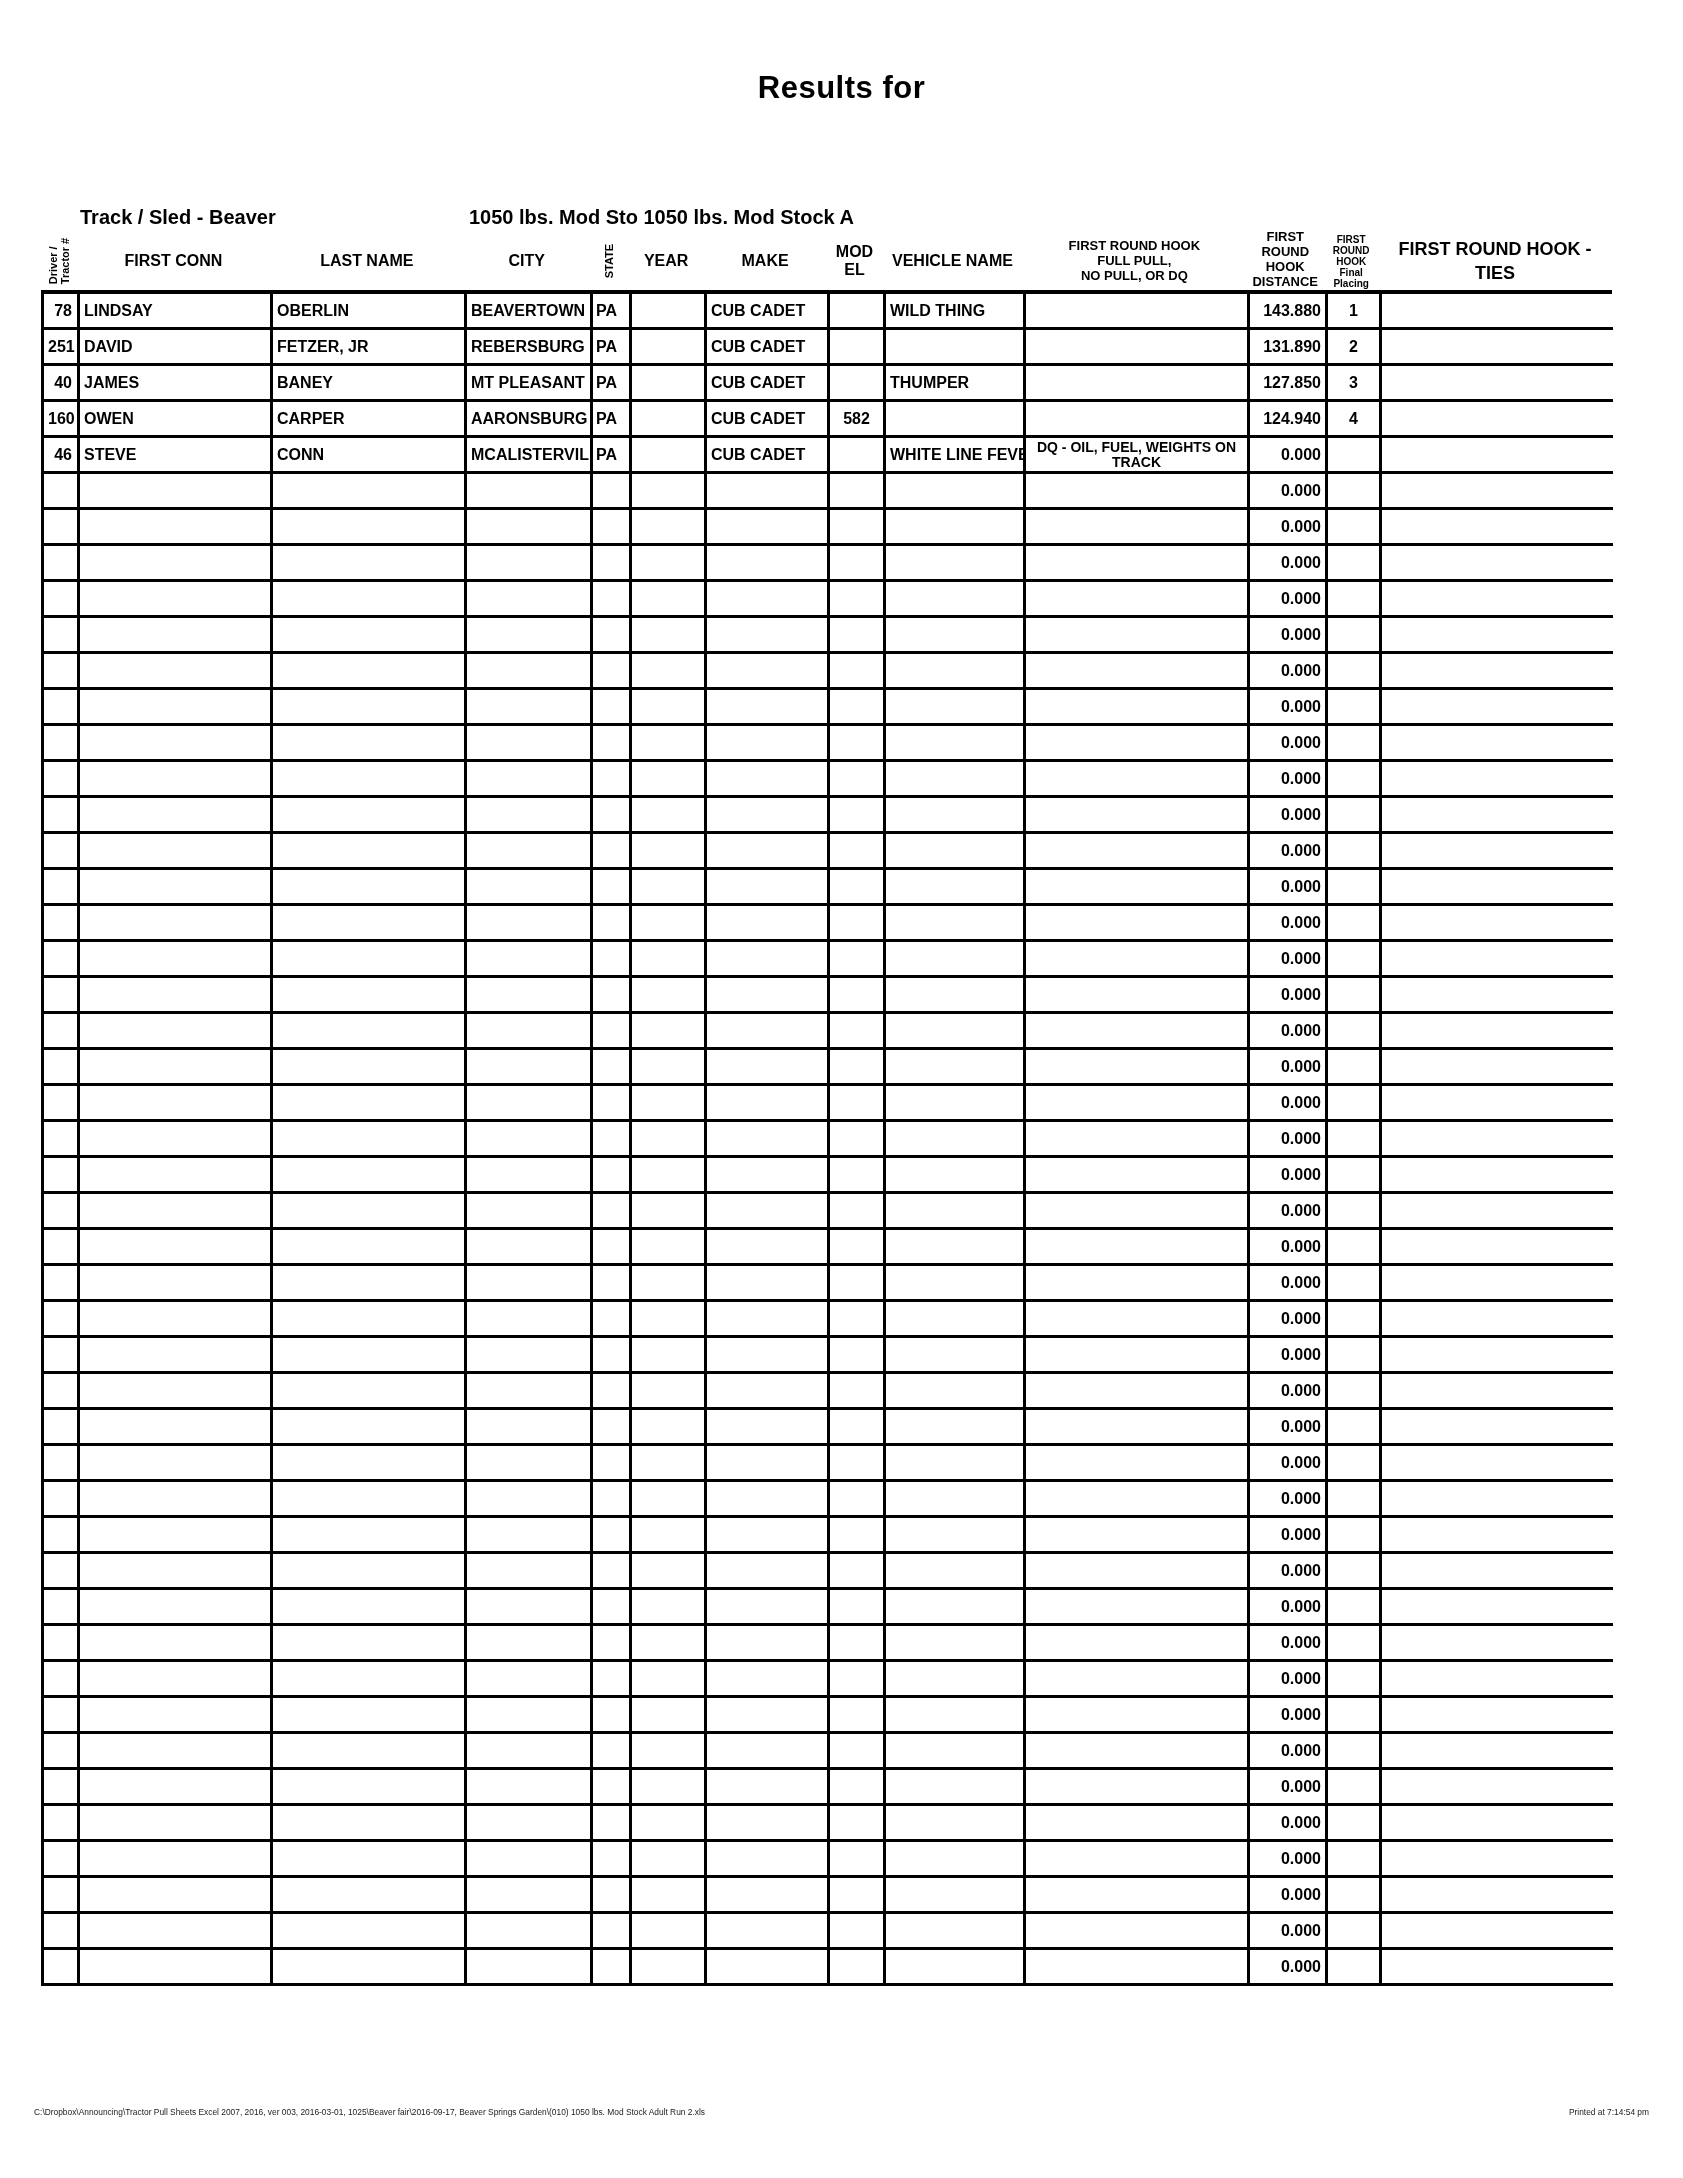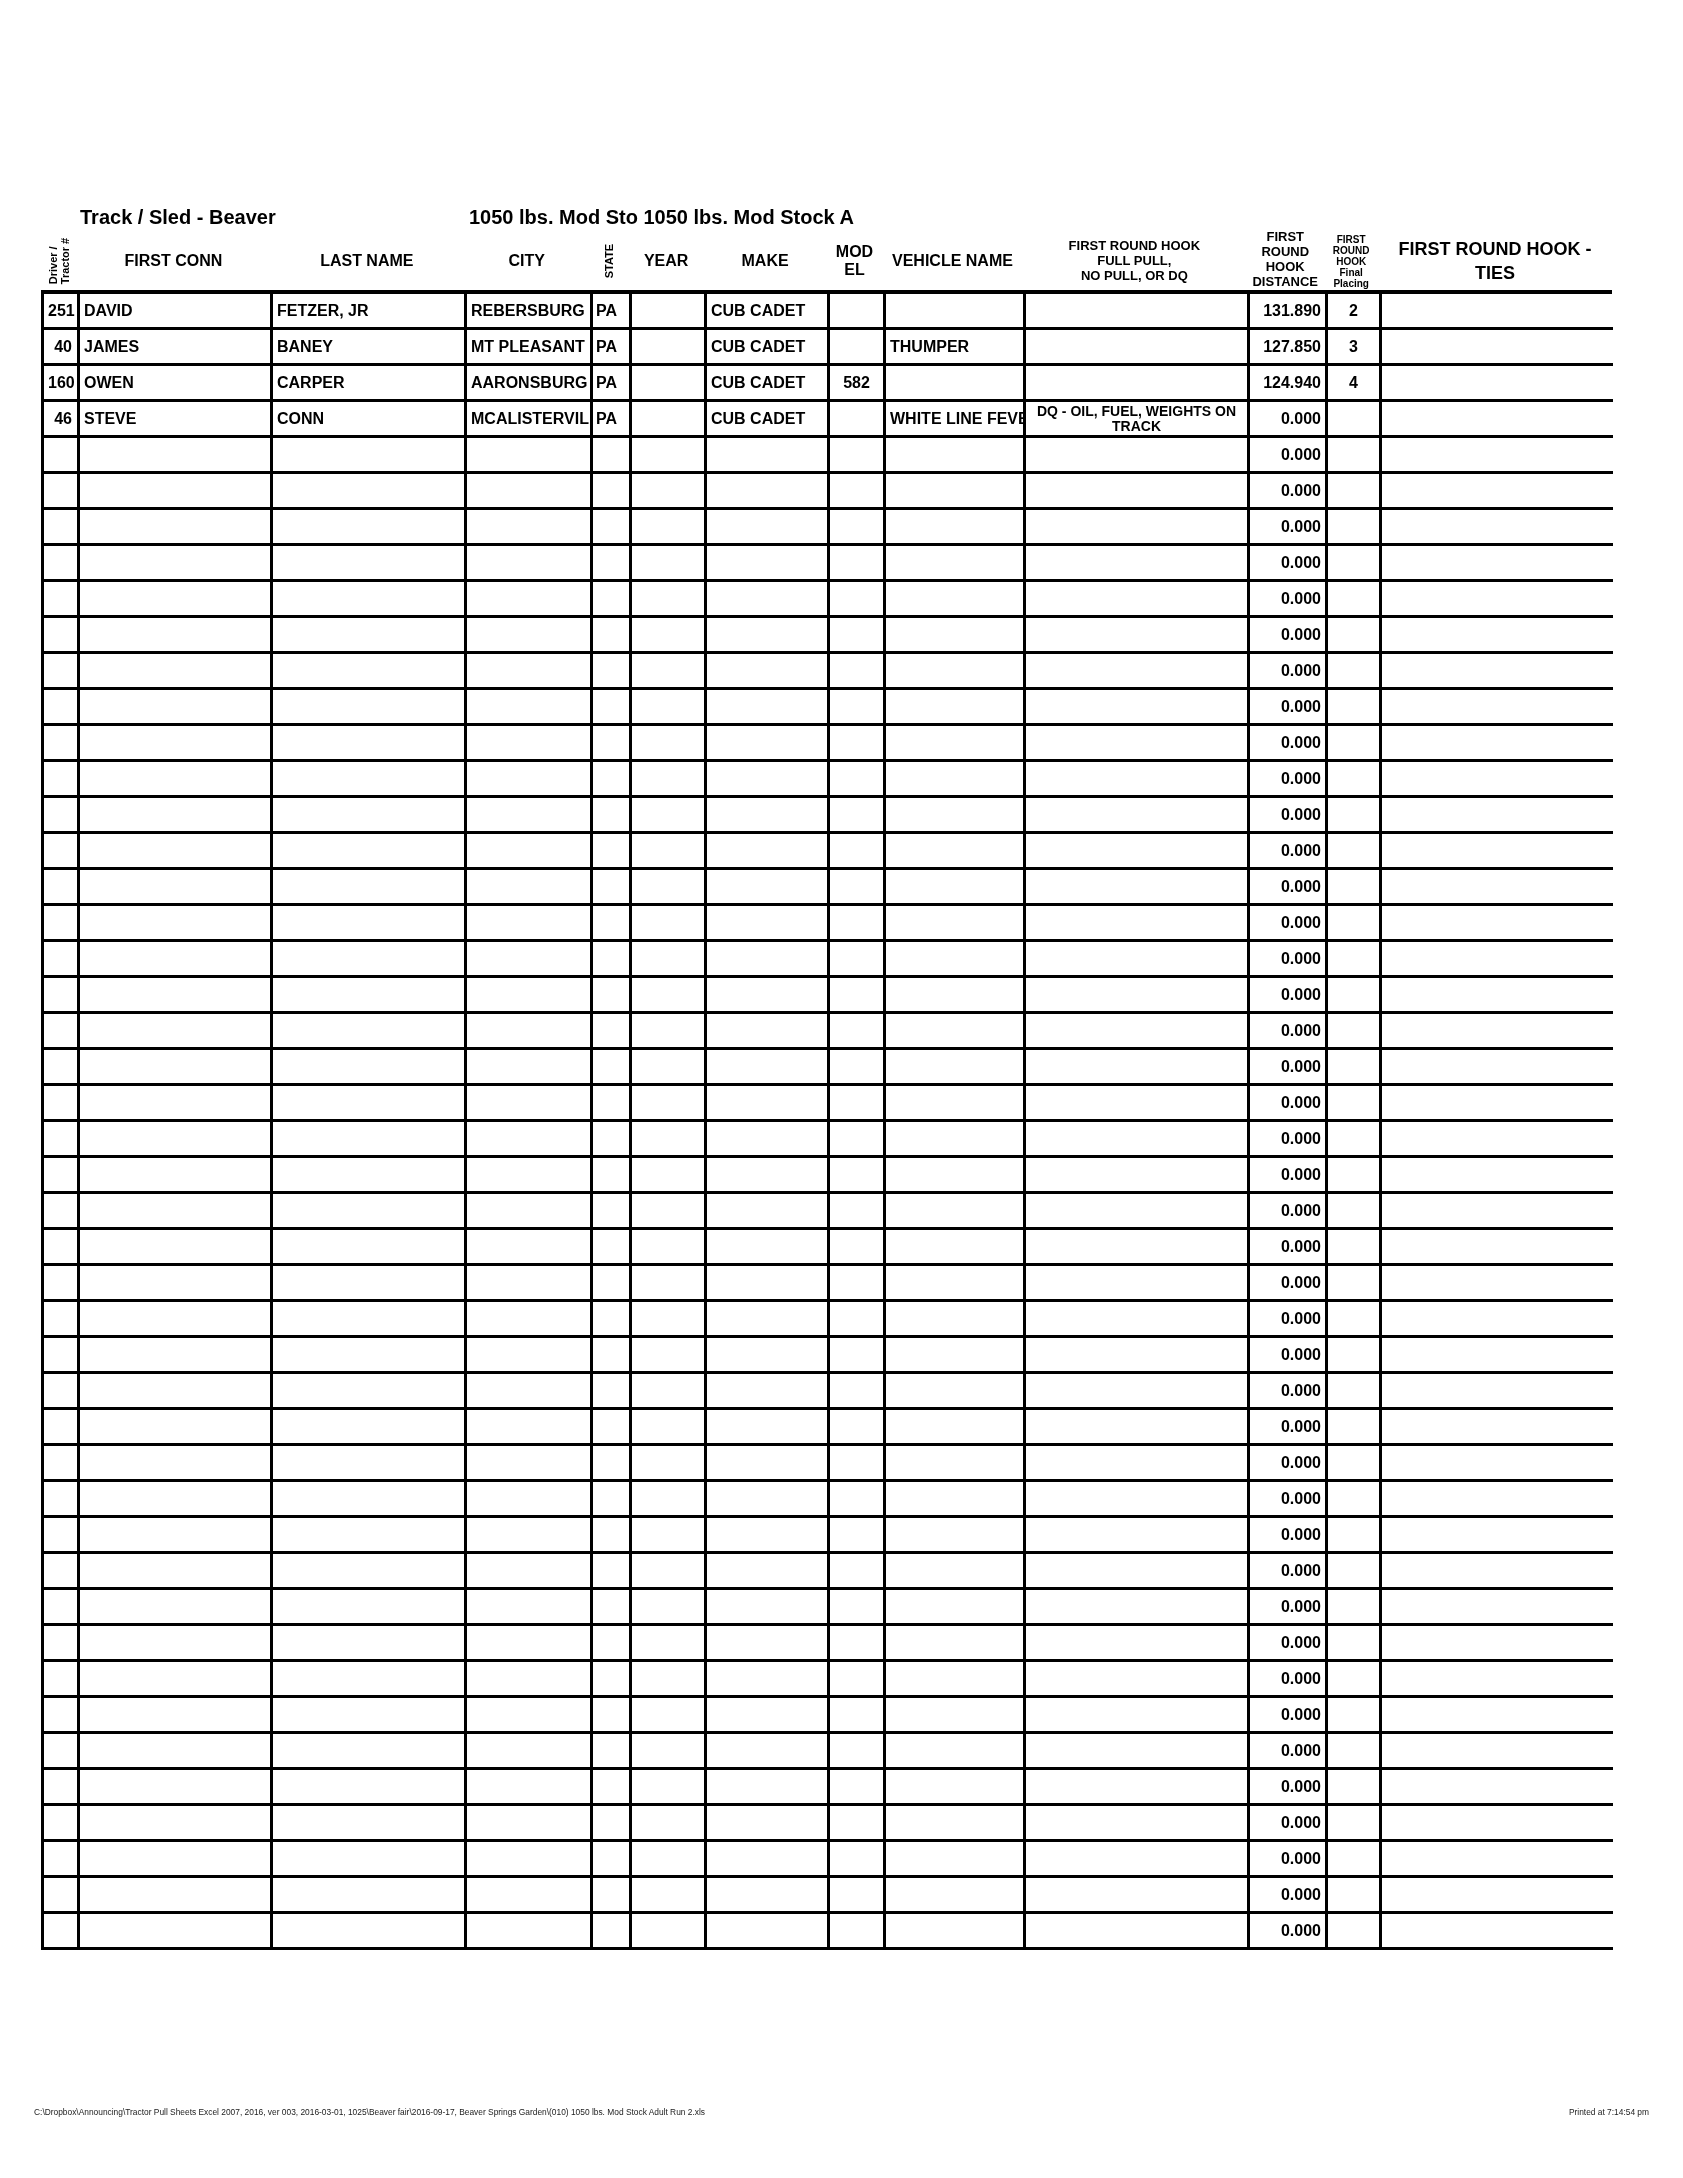--- a/index.html
+++ b/index.html
@@ -46,20 +46,21 @@
   
   .footer-path { position:absolute; left:34px; top:2107px; font-size:8.4px; color:#222; white-space:nowrap; }
   .footer-printed { position:absolute; right:34px; top:2107px; font-size:8.4px; color:#222; white-space:nowrap; text-align:right; }
 </style>
 </head>
 <body>
 
 <div class="page">
 
   <div class="title-block">
+    <div class="title-line">Results for</div>
   </div>
 
   <div class="info-track">Track / Sled - Beaver</div>
   <div class="info-category">1050 lbs. Mod Sto 1050 lbs. Mod Stock A</div>
 
   <div id="table-header">
       <div class="th rotated" style="width: 36px;">
         <div class="rot">
           <div>Driver /</div>
           <div>Tractor #</div>
@@ -150,20 +151,35 @@
         <col style="width: 123px;">
         <col style="width: 56px;">
         <col style="width: 140px;">
         <col style="width: 224px;">
         <col style="width: 78px;">
         <col style="width: 54px;">
         <col style="width: 234px;">
       </colgroup>
     <tbody id="table-body">
         <tr>
+          <td class="col-num" style="text-align: right;">78</td>
+          <td class="col-first_name" style="text-align: left;">LINDSAY</td>
+          <td class="col-last_name" style="text-align: left;">OBERLIN</td>
+          <td class="col-city" style="text-align: left;">BEAVERTOWN</td>
+          <td class="col-state" style="text-align: left;">PA</td>
+          <td class="col-year" style="text-align: left;"></td>
+          <td class="col-make" style="text-align: left;">CUB CADET</td>
+          <td class="col-model" style="text-align: left;"></td>
+          <td class="col-vehicle" style="text-align: left;">WILD THING</td>
+          <td class="col-fullpull"></td>
+          <td class="col-distance" style="text-align: right;">143.880</td>
+          <td class="col-placing" style="text-align: center;">1</td>
+          <td class="col-ties" style="text-align: left;"></td>
+        </tr>
+        <tr>
           <td class="col-num" style="text-align: right;">251</td>
           <td class="col-first_name" style="text-align: left;">DAVID</td>
           <td class="col-last_name" style="text-align: left;">FETZER, JR</td>
           <td class="col-city" style="text-align: left;">REBERSBURG</td>
           <td class="col-state" style="text-align: left;">PA</td>
           <td class="col-year" style="text-align: left;"></td>
           <td class="col-make" style="text-align: left;">CUB CADET</td>
           <td class="col-model" style="text-align: left;"></td>
           <td class="col-vehicle" style="text-align: left;"></td>
           <td class="col-fullpull"></td>

